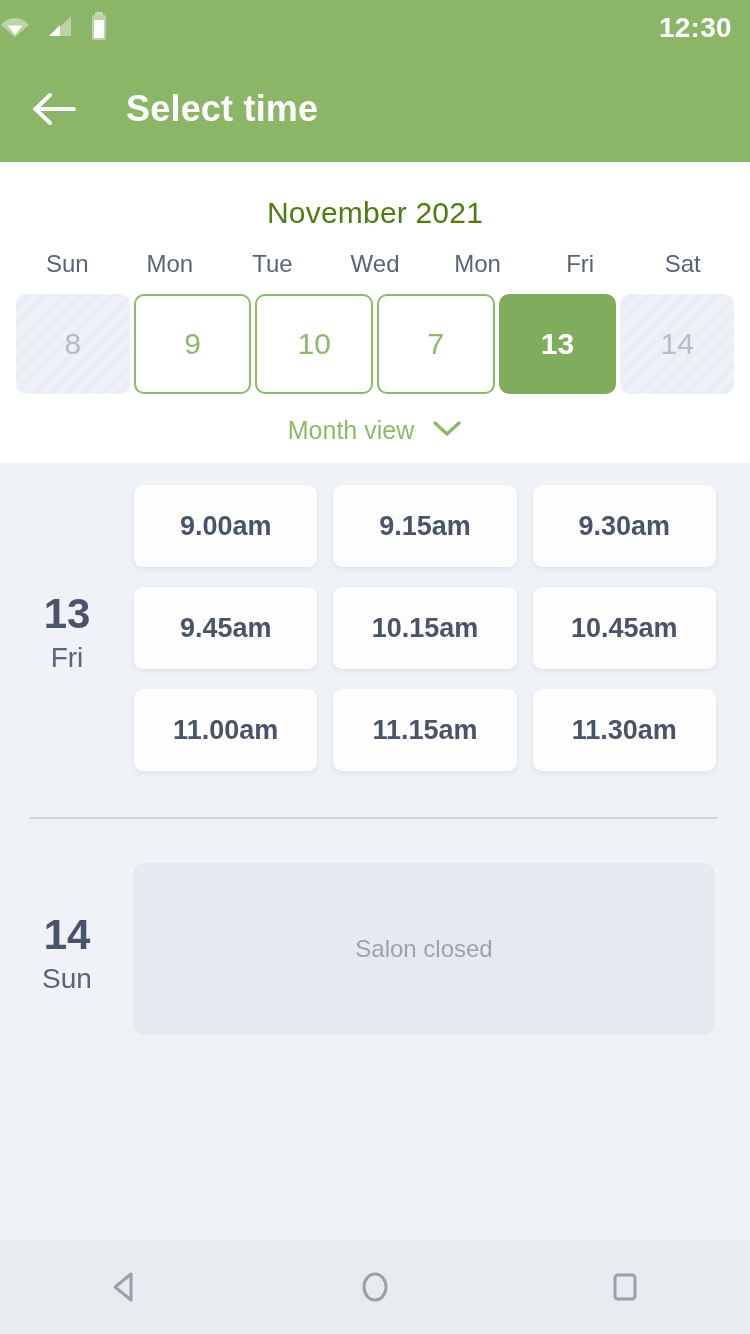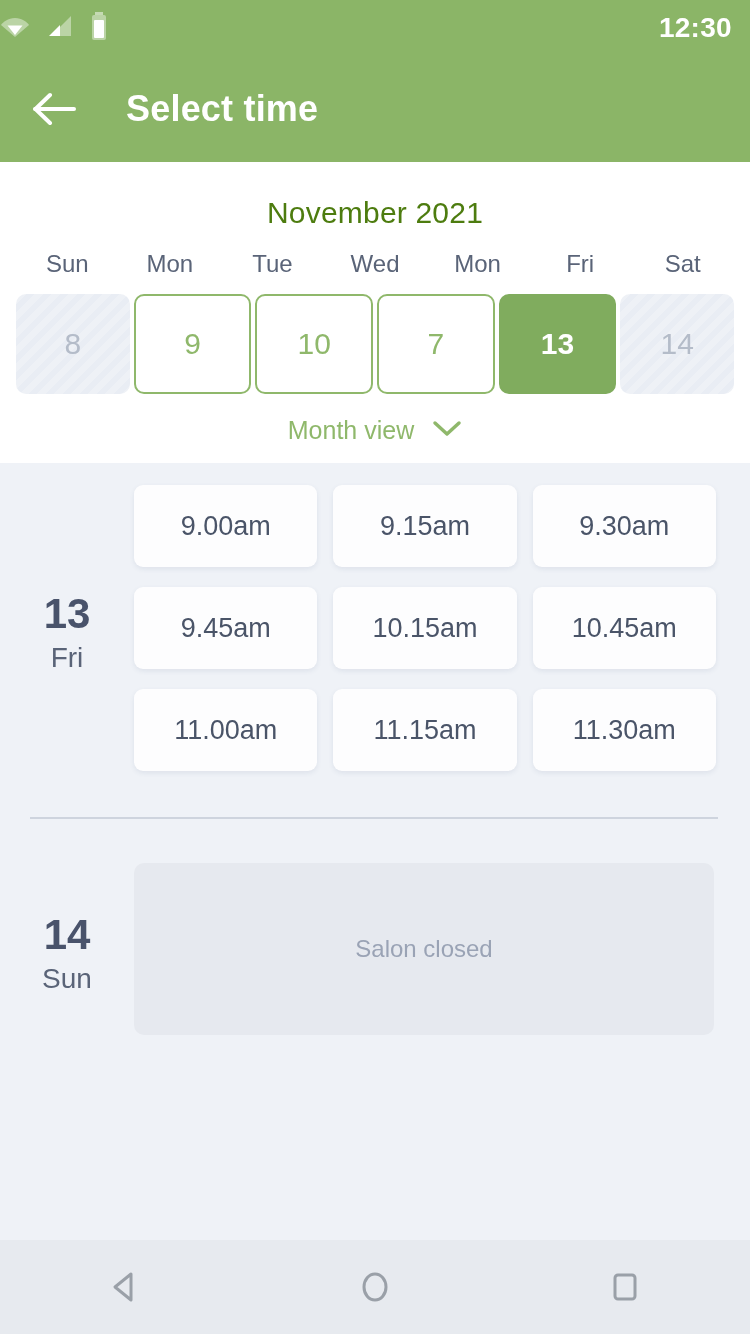--- a/index.html
+++ b/index.html
@@ -179,20 +179,21 @@
     height: 82px;
     background: #fdfdfe;
     border-radius: 9px;
     display: flex;
     align-items: center;
     justify-content: center;
     color: #4a5468;
     font-size: 27px;
     box-shadow: 0 2px 5px rgba(70,90,130,0.10);
     cursor: pointer;
+    font-weight: bold;
   }
   .divider {
     height: 2px;
     background: #ced4de;
     margin: 46px 32px 0 30px;
   }
   .closed-group {
     display: flex;
     padding: 44px 36px 0 0;
     align-items: stretch;

